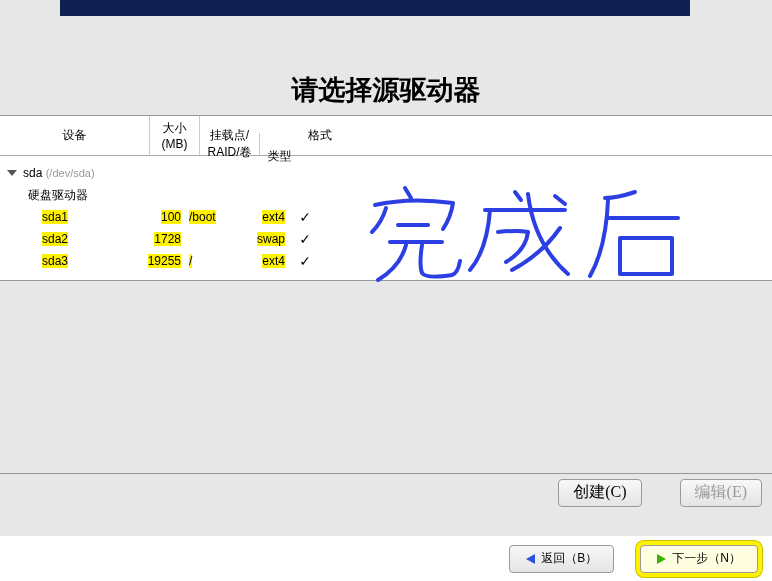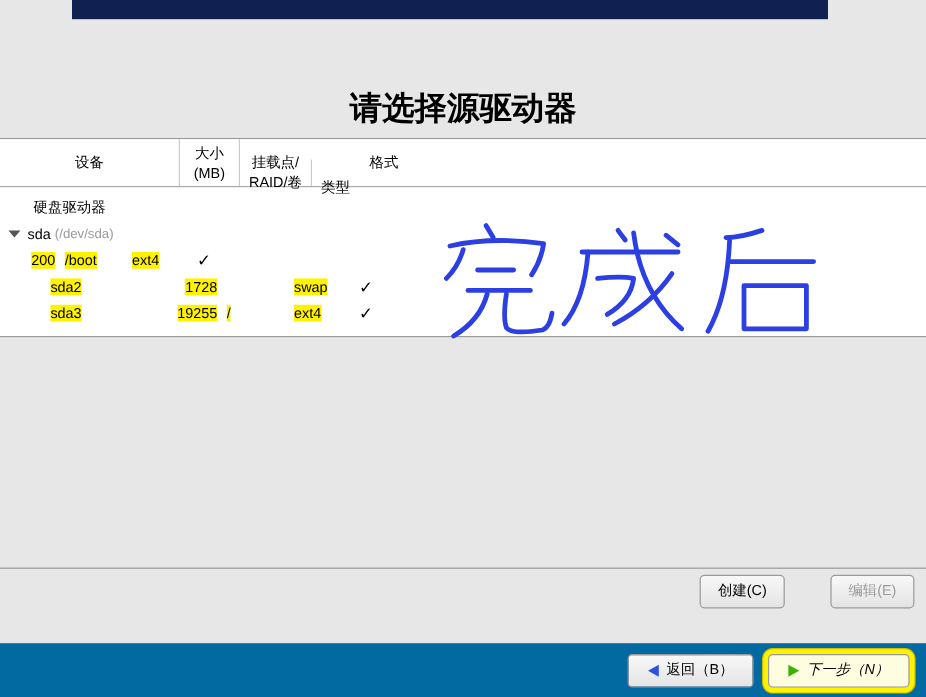--- a/index.html
+++ b/index.html
@@ -18,32 +18,32 @@
     .tbody { padding: 6px 0 8px 0; }
     .row { display: flex; align-items: center; height: 22px; }
     .row-hdd { padding-left: 28px; font-size: 12px; }
     .row-sda { padding-left: 7px; font-size: 12px; }
     .row-sda .tri { display: inline-block; width: 0; height: 0; border-left: 5px solid transparent; border-right: 5px solid transparent; border-top: 6px solid #555; margin-right: 6px; vertical-align: middle; }
     .row-sda .devpath { color: #999; font-size: 11px; }
     .part-row .cell { display: flex; align-items: center; }
     .part-row .c-dev   { width: 135px; padding-left: 42px; }
     .part-row .c-size  { width: 50px; justify-content: flex-end; padding-right: 4px; }
     .part-row .c-mount { width: 60px; padding-left: 4px; }
-    .part-row .c-type  { width: 40px; }
+    .part-row .c-type  { width: 40px; justify-content: flex-end; }
     .part-row .c-fmt   { width: 40px; justify-content: center; }
     .hl { background: #fff200; }
     .check { font-size: 14px; }
     .toolbar { position: absolute; left: 0; right: 0; top: 473px; height: 38px; border-top: 1px solid #999; display: flex; align-items: center; justify-content: flex-end; gap: 10px; padding-right: 10px; background: #e7e7e7; }
-    .btn { height: 28px; padding: 0 14px; border: 1px solid #9a9a9a; border-radius: 4px; background: linear-gradient(#f8f8f8,#e4e4e4); font-size: 12px; display: inline-flex; align-items: center; }
+    .btn { height: 28px; padding: 0 14px; border: 1px solid #9a9a9a; border-radius: 4px; background: linear-gradient(#f8f8f8,#e4e4e4); font-size: 16px; display: inline-flex; align-items: center; font-family: Liberation Serif, serif; }
     .btn.disabled { color: #9a9a9a; margin-left: 28px; }
-    .navbar { position: absolute; left: 0; right: 0; bottom: 0; height: 45px; display: flex; align-items: center; justify-content: flex-end; gap: 12px; padding-right: 14px; background: #0369a1; }
+    .navbar { position: absolute; left: 0; right: 0; bottom: 0; height: 45px; display: flex; align-items: center; justify-content: flex-end; gap: 26px; padding-right: 14px; background: #ffffff; }
     .navbtn { height: 28px; padding: 0 16px; border: 1px solid #9a9a9a; border-radius: 4px; background: linear-gradient(#f8f8f8,#e4e4e4); font-size: 12px; display: inline-flex; align-items: center; gap: 6px; }
     .arrow-left { width: 0; height: 0; border-top: 5px solid transparent; border-bottom: 5px solid transparent; border-right: 9px solid #2b51e0; }
     .arrow-right { width: 0; height: 0; border-top: 5px solid transparent; border-bottom: 5px solid transparent; border-left: 9px solid #39b300; }
-    .next-hl { box-shadow: 0 0 0 4px #fff200, 0 0 0 5px #ccbe00; background: #fffde0; font-style: italic; }
+    .next-hl { box-shadow: 0 0 0 4px #fff200, 0 0 0 5px #ccbe00; background: #fffde0; }
     .annotation { position: absolute; left: 350px; top: 170px; width: 400px; height: 140px; }
     .annotation svg { width: 100%; height: 100%; }
   </style>
 </head>
 <body>
 
 <div class="top-banner"></div>
 
 <div class="title-area">
   <h1>请选择源驱动器</h1>
@@ -53,31 +53,34 @@
   <div class="thead">
     <div class="th col-device" style="white-space:pre-line">设备</div>
     <div class="th col-size" style="white-space:pre-line">大小
 (MB)</div>
     <div class="th col-mount" style="white-space:pre-line">挂载点/
 RAID/卷</div>
     <div class="th col-type">类型</div>
     <div class="th col-fmt">格式</div>
   </div>
   <div class="tbody">
-    <div class="row row-hdd">硬盘驱动器</div>
     <div class="row row-sda">
       <span class="tri"></span>
       <span>sda</span>
       <span>&nbsp;</span>
       <span class="devpath">(/dev/sda)</span>
     </div>
+    <div class="row row-hdd">硬盘驱动器</div>
 
     <div class="row part-row">
+      <div class="cell c-dev">
+          <span class="hl">sda1</span>
+        </div>
       <div class="cell c-size">
-          <span class="hl">200</span>
+          <span class="hl">100</span>
         </div>
       <div class="cell c-mount">
           <span class="hl">/boot</span>
         </div>
       <div class="cell c-type">
           <span class="hl">ext4</span>
         </div>
       <div class="cell c-fmt">
           <span class="check">✓</span>
         </div>

